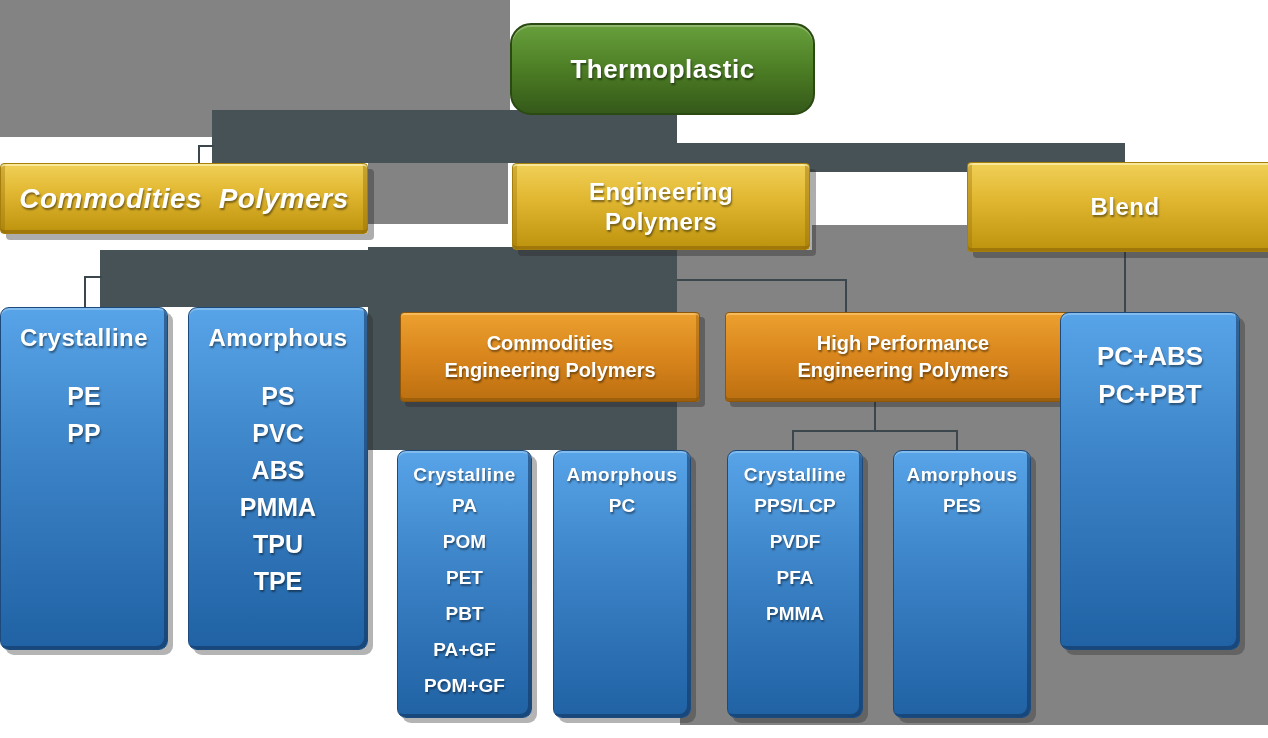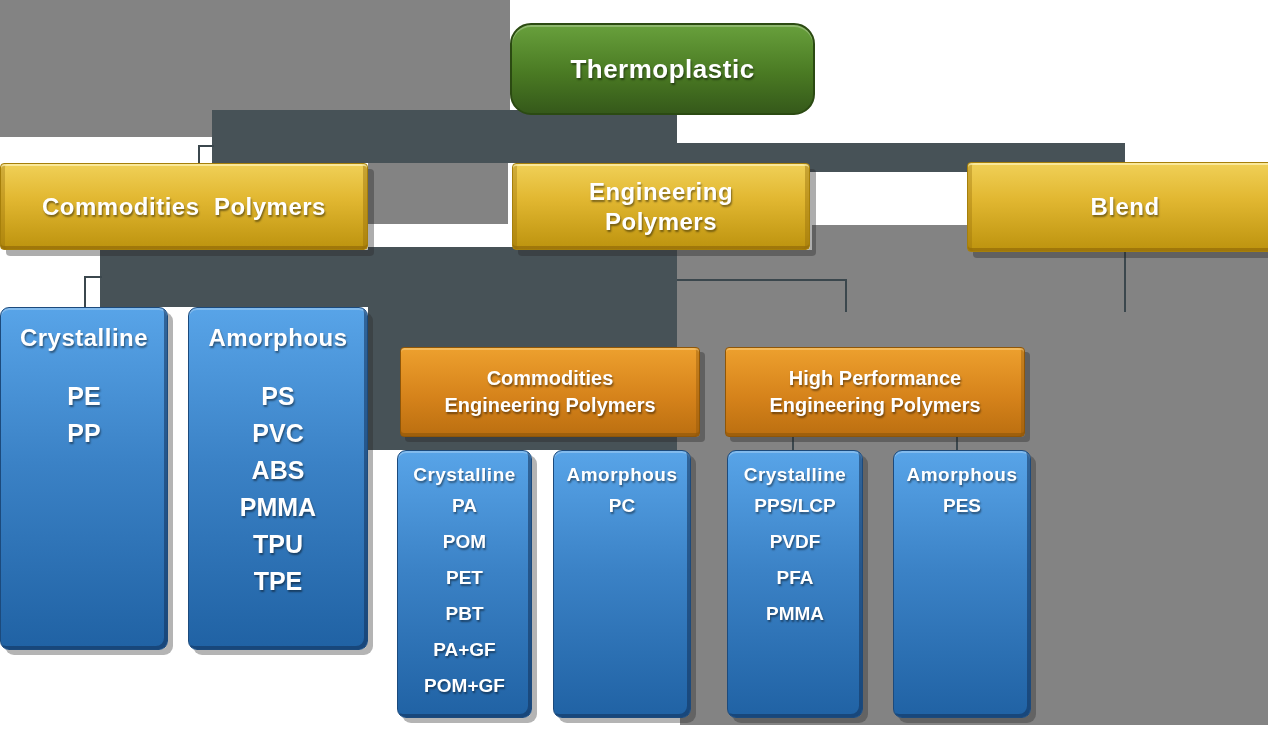--- a/index.html
+++ b/index.html
@@ -33,21 +33,21 @@
       inset 0 -3px 0 rgba(130,90,5,0.5);
     font-size:24px;letter-spacing:0.5px;line-height:1.25;
   }
   .orange{
     background:linear-gradient(180deg,#eda02e 0%,#d6831b 55%,#bb6f10 100%);
     border:1px solid #8f5608;border-radius:4px;
     box-shadow:5px 5px 0 rgba(40,40,40,0.38),
       inset 0 2px 0 rgba(255,220,150,0.45),
       inset -3px 0 0 rgba(140,85,10,0.4),
       inset 0 -3px 0 rgba(130,80,8,0.5);
-    font-size:20px;line-height:1.35;margin-top:35px;
+    font-size:20px;line-height:1.35;
   }
   .blue{
     background:linear-gradient(180deg,#58a4e8 0%,#3b82c6 45%,#2062a4 100%);
     border:1px solid #1c4a7c;border-radius:9px;
     box-shadow:5px 5px 0 rgba(40,40,40,0.35),
       inset -3px -3px 0 rgba(18,50,90,0.55),
       inset 0 2px 0 rgba(255,255,255,0.25);
     justify-content:flex-start;
   }
   .blue .ttl{font-size:24px;padding-top:16px;letter-spacing:0.5px;}
@@ -84,21 +84,21 @@
   <div class="cline" style="left:874px;top:402px;width:2px;height:30px;"></div>
   <div class="cline" style="left:792px;top:430px;width:166px;height:2px;"></div>
   <div class="cline" style="left:792px;top:430px;width:2px;height:20px;"></div>
   <div class="cline" style="left:956px;top:430px;width:2px;height:20px;"></div>
   <div class="cline" style="left:1124px;top:252px;width:2px;height:60px;"></div>
 
   <div class="node green" style="left:510px;top:23px;width:305px;height:92px;border-radius:21px;">
     <div class="lbl">Thermoplastic</div>
   </div>
 
-  <div class="node yellow" style="left:0;top:163px;width:368px;height:87px;font-size:24px;">
+  <div class="node yellow" style="left:0;top:163px;width:368px;height:71px;font-size:28px;font-style:italic;">
     <div class="lbl">Commodities  Polymers</div>
   </div>
   <div class="node yellow" style="left:512px;top:163px;width:298px;height:87px;">
     <div class="lbl">Engineering
 Polymers</div>
   </div>
   <div class="node yellow" style="left:967px;top:162px;width:316px;height:90px;">
     <div class="lbl">Blend</div>
   </div>
 
@@ -118,25 +118,31 @@
       <div>PMMA</div>
       <div>TPU</div>
       <div>TPE</div>
     </div>
   </div>
 
   <div class="node orange" style="left:400px;top:312px;width:300px;height:90px;">
     <div class="lbl">Commodities
 Engineering Polymers</div>
   </div>
-  <div class="node orange" style="left:725px;top:312px;width:300px;height:90px;">
+  <div class="node orange" style="left:725px;top:312px;width:356px;height:90px;">
     <div class="lbl">High Performance
 Engineering Polymers</div>
   </div>
 
+  <div class="node blue wide" style="left:1060px;top:312px;width:180px;height:338px;">
+    <div class="items">
+      <div>PC+ABS</div>
+      <div>PC+PBT</div>
+    </div>
+  </div>
 
   <div class="node blue small" style="left:397px;top:450px;width:135px;height:268px;">
     <div class="ttl">Crystalline</div>
     <div class="items">
       <div>PA</div>
       <div>POM</div>
       <div>PET</div>
       <div>PBT</div>
       <div>PA+GF</div>
       <div>POM+GF</div>

